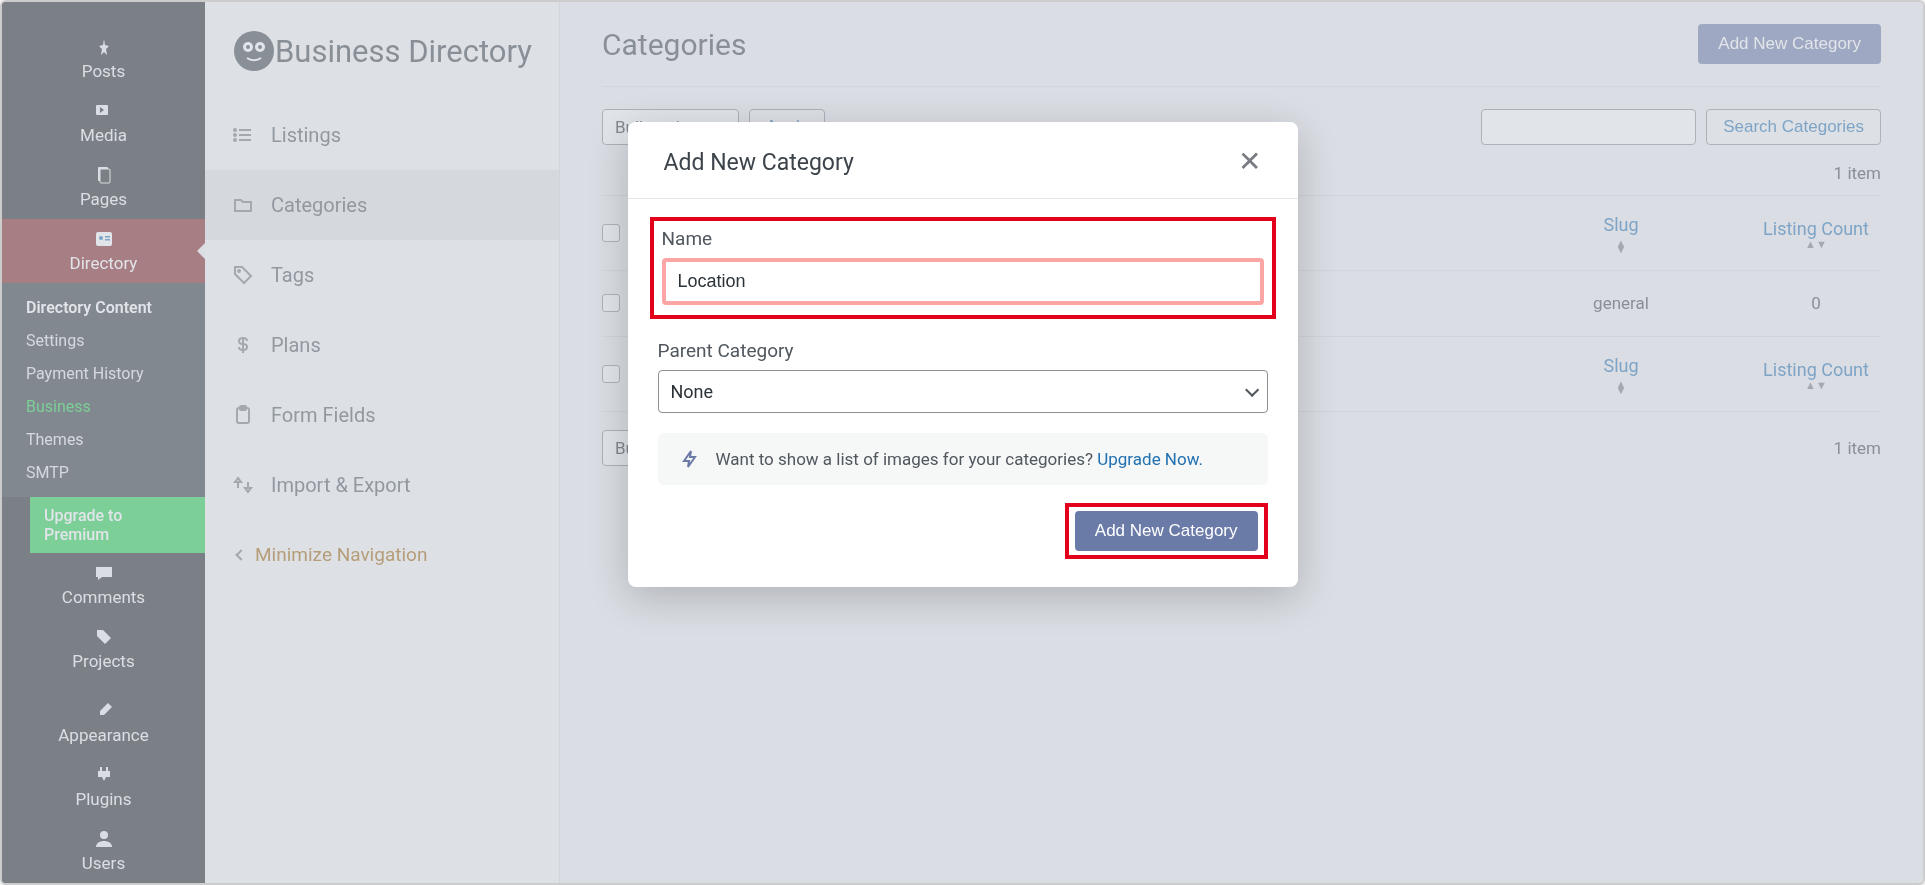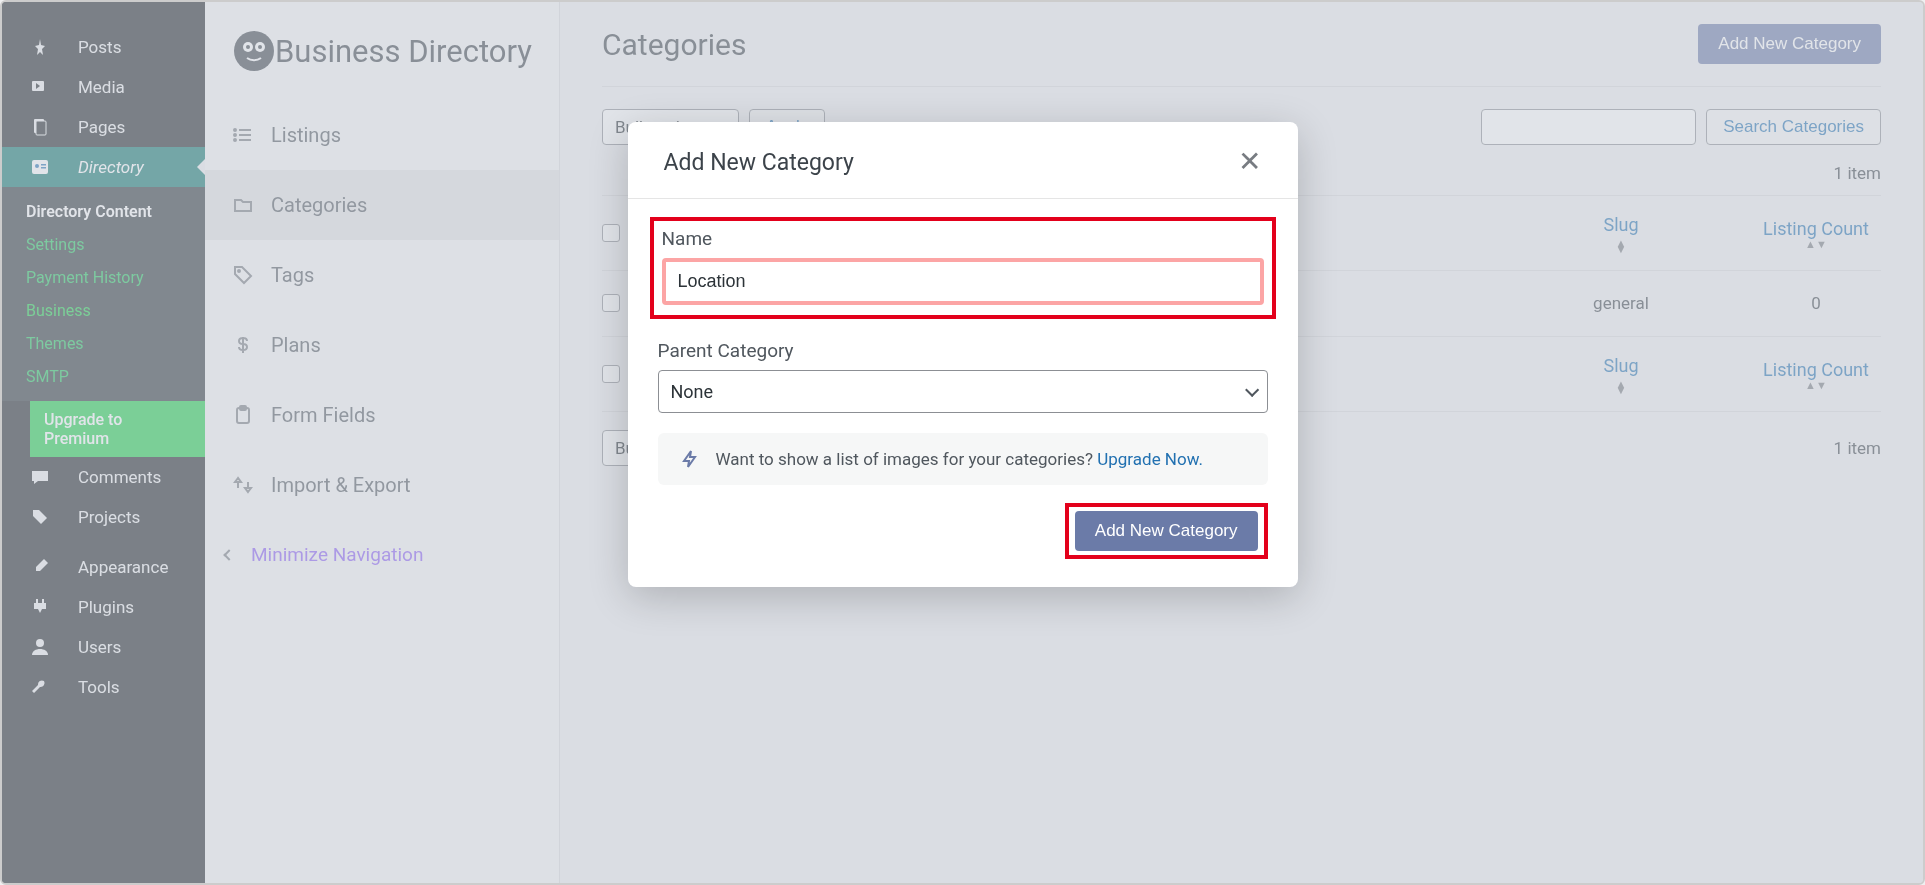--- a/index.html
+++ b/index.html
@@ -1,36 +1,36 @@
 <!DOCTYPE html>
 <html><head>
 <meta charset="utf-8">
 <style>
 * { box-sizing: border-box; margin: 0; padding: 0; }
 body { font-family: -apple-system, BlinkMacSystemFont, "Segoe UI", Roboto, sans-serif; background: #f0f0f1; overflow: hidden; }
 .app { display: flex; width: 1925px; height: 885px; border: 2px solid #ccc; border-radius: 6px; overflow: hidden; position: relative; }
 .wp-sidebar { width: 203px; background: #1d2327; color: #f0f0f1; flex-shrink: 0; padding-top: 25px; }
-.wp-item { display: flex; align-items: center; padding: 10px 28px; color: #f0f0f1; cursor: pointer; font-size: 17px; gap: 28px; }
-.wp-item.active { background: #0f766e; color: #fff; position: relative; font-style: italic; }
+.wp-item { display: flex; align-items: center; padding: 10px 20px; color: #f0f0f1; cursor: pointer; font-size: 17px; gap: 4px; flex-direction: column; }
+.wp-item.active { background: #7f1d1d; color: #fff; position: relative; }
 .wp-item.active::after { content: ""; position: absolute; right: 0; top: 50%; transform: translateY(-50%); border: 8px solid transparent; border-right-color: #f0f0f1; }
 .wp-sub { background: #2c3338; padding: 8px 0; }
-.wp-sub-item { padding: 7px 14px 7px 24px; font-size: 16px; color: #22c55e; cursor: pointer; }
+.wp-sub-item { padding: 7px 14px 7px 24px; font-size: 16px; color: #e5e5e5; cursor: pointer; }
 .wp-sub-item.bold { color: #fff; font-weight: 600; }
 .wp-sub-item.green { color: #1ed14b; }
 .wp-upgrade { background: #1ed14b; color: #fff; padding: 9px 14px; font-size: 16px; font-weight: 500; cursor: pointer; margin-left: 28px; }
 .wp-divider { height: 10px; }
 .icon { width: 20px; height: 20px; display: inline-flex; align-items: center; justify-content: center; flex-shrink: 0; }
 .bd-sidebar { width: 355px; background: #f6f7f7; flex-shrink: 0; border-right: 1px solid #dcdcde; }
 .bd-header { display: flex; align-items: center; padding: 28px 22px 28px 28px; }
 .bd-logo { width: 42px; height: 42px; }
 .bd-title { font-size: 31px; color: #3c434a; font-weight: 400; }
 .bd-nav { }
 .bd-nav-item { display: flex; align-items: center; gap: 18px; padding: 23px 28px; color: #50575e; font-size: 20px; cursor: pointer; }
 .bd-nav-item.active { background: #e5e5e5; }
-.bd-minimize { display: flex; align-items: center; gap: 18px; padding: 23px 20px; color: #8b5cf6; font-size: 19px; cursor: pointer; }
+.bd-minimize { display: flex; align-items: center; gap: 10px; padding: 23px 32px; color: #a16207; font-size: 19px; cursor: pointer; }
 .main { flex: 1; padding: 22px 42px; position: relative; }
 .main-header { display: flex; justify-content: space-between; align-items: center; padding-bottom: 22px; border-bottom: 1px solid #dcdcde; }
 .page-title { font-size: 30px; color: #3c434a; font-weight: 400; }
 .btn-primary { background: #6b7ba8; color: #fff; border: none; padding: 10px 20px; font-size: 17px; border-radius: 4px; cursor: pointer; }
 .toolbar { display: flex; justify-content: space-between; align-items: center; padding: 22px 0 12px; gap: 12px; }
 .toolbar-left { display: flex; gap: 10px; align-items: center; }
 .select-box { background: #fff; border: 1px solid #8c8f94; border-radius: 4px; padding: 7px 12px; font-size: 17px; display: flex; align-items: center; gap: 8px; cursor: pointer; color: #2c3338; }
 .btn-secondary { background: #f6f7f7; border: 1px solid #8c8f94; color: #2271b1; padding: 7px 16px; font-size: 17px; border-radius: 4px; cursor: pointer; }
 .search-input { background: #fff; border: 1px solid #8c8f94; border-radius: 4px; padding: 8px 12px; font-size: 16px; width: 215px; }
 .items-count { text-align: right; font-size: 17px; color: #3c434a; padding: 6px 0 12px; }

